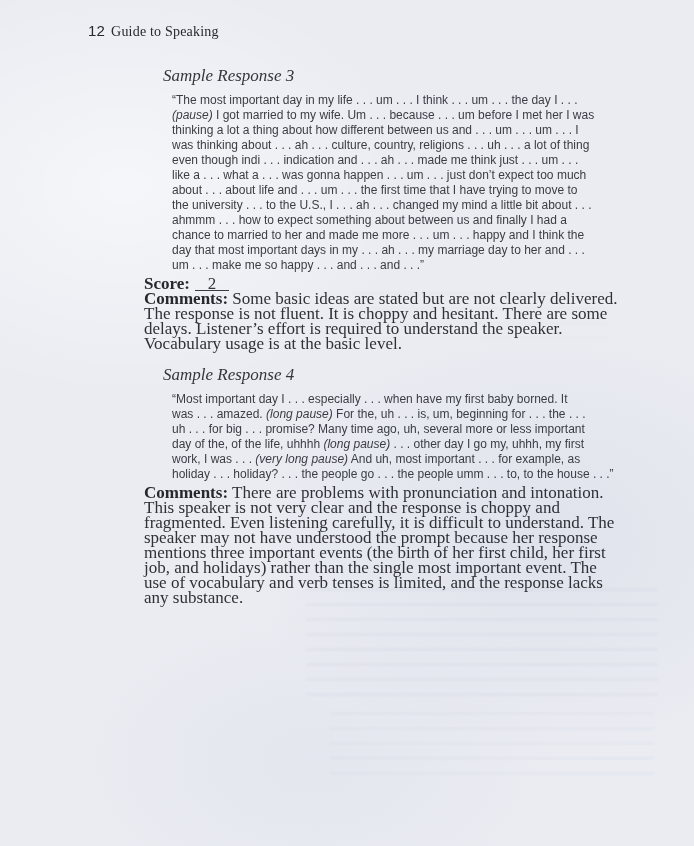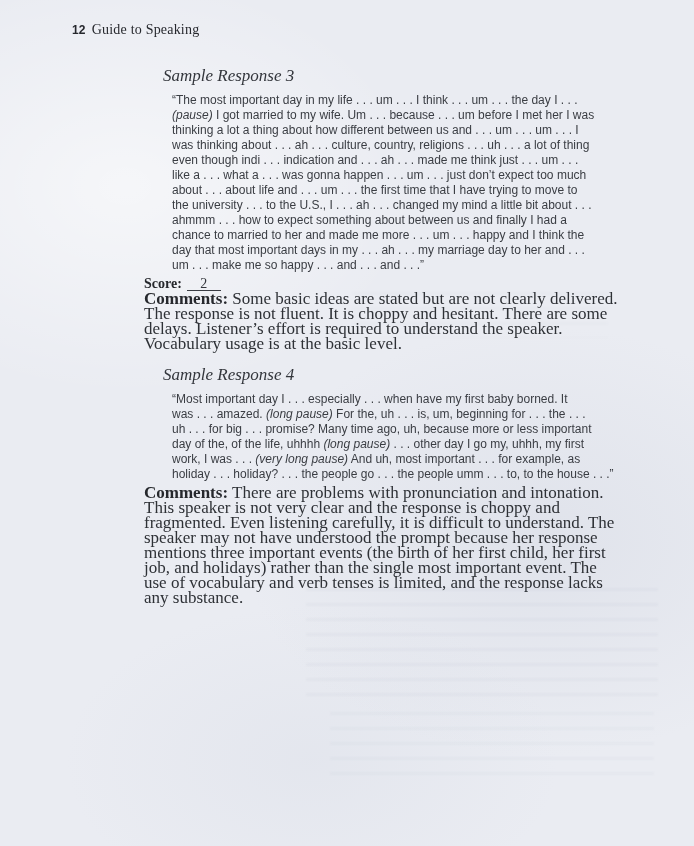--- a/index.html
+++ b/index.html
@@ -20,23 +20,24 @@
   .running-head {
     position: absolute;
     left: 72px;
     top: 22px;
     font-size: 14px;
     letter-spacing: 0.2px;
     color: #26282d;
   }
   .running-head .pagenum {
     font-family: "Liberation Sans", sans-serif;
-    font-weight: 700;
-    font-size: 12px;
+    font-weight: 400;
+    font-size: 15px;
     margin-right: 6px;
+    margin-left: 16px;
   }
   
   .content {
     position: absolute;
     left: 144px;
     top: 66px;
     width: 492px;
   }
   .sr-heading {
     font-style: italic;
@@ -50,21 +51,21 @@
     width: 462px;
     font-family: "Liberation Sans", sans-serif;
     font-size: 12px;
     line-height: 15px;
     white-space: pre-line;
     color: #3a3d43;
   }
   .sr-quote .it { font-style: italic; }
   .score-line {
     margin: 2px 0 0 0;
-    font-size: 14px;
+    font-size: 17px;
     line-height: 15px;
   }
   .score-label, .comments-label { font-weight: 700; color: #26282d; }
   .score-value {
     display: inline-block;
     min-width: 34px;
     margin-left: 5px;
     text-align: center;
     border-bottom: 1.2px solid #3a3d44;
     color: #33363c;
@@ -126,21 +127,21 @@
         <span class="comments-body">Some basic ideas are stated but are not clearly delivered. The response is not fluent. It is choppy and hesitant. There are some delays. Listener’s effort is required to understand the speaker. Vocabulary usage is at the basic level.</span>
       </p>
     </section>
 
     <div class="section-gap"></div>
 
     <section>
       <h3 class="sr-heading">Sample Response 4</h3>
       <p class="sr-quote"><span>“Most important day I . . . especially . . . when have my first baby borned. It
 was . . . amazed. </span><span class="it">(long pause)</span><span> For the, uh . . . is, um, beginning for . . . the . . .
-uh . . . for big . . . promise? Many time ago, uh, because more or less important
+uh . . . for big . . . promise? Many time ago, uh, several more or less important
 day of the, of the life, uhhhh </span><span class="it">(long pause)</span><span> . . . other day I go my, uhhh, my first
 work, I was . . . </span><span class="it">(very long pause)</span><span> And uh, most important . . . for example, as
 holiday . . . holiday? . . . the people go . . . the people umm . . . to, to the house . . .”</span></p>
       <p class="comments">
         <span class="comments-label">Comments:</span>
         <span class="comments-body">There are problems with pronunciation and intonation. This speaker is not very clear and the response is choppy and fragmented. Even listening carefully, it is difficult to understand. The speaker may not have understood the prompt because her response mentions three important events (the birth of her first child, her first job, and holidays) rather than the single most important event. The use of vocabulary and verb tenses is limited, and the response lacks any substance.</span>
       </p>
     </section>
 
   </main>

